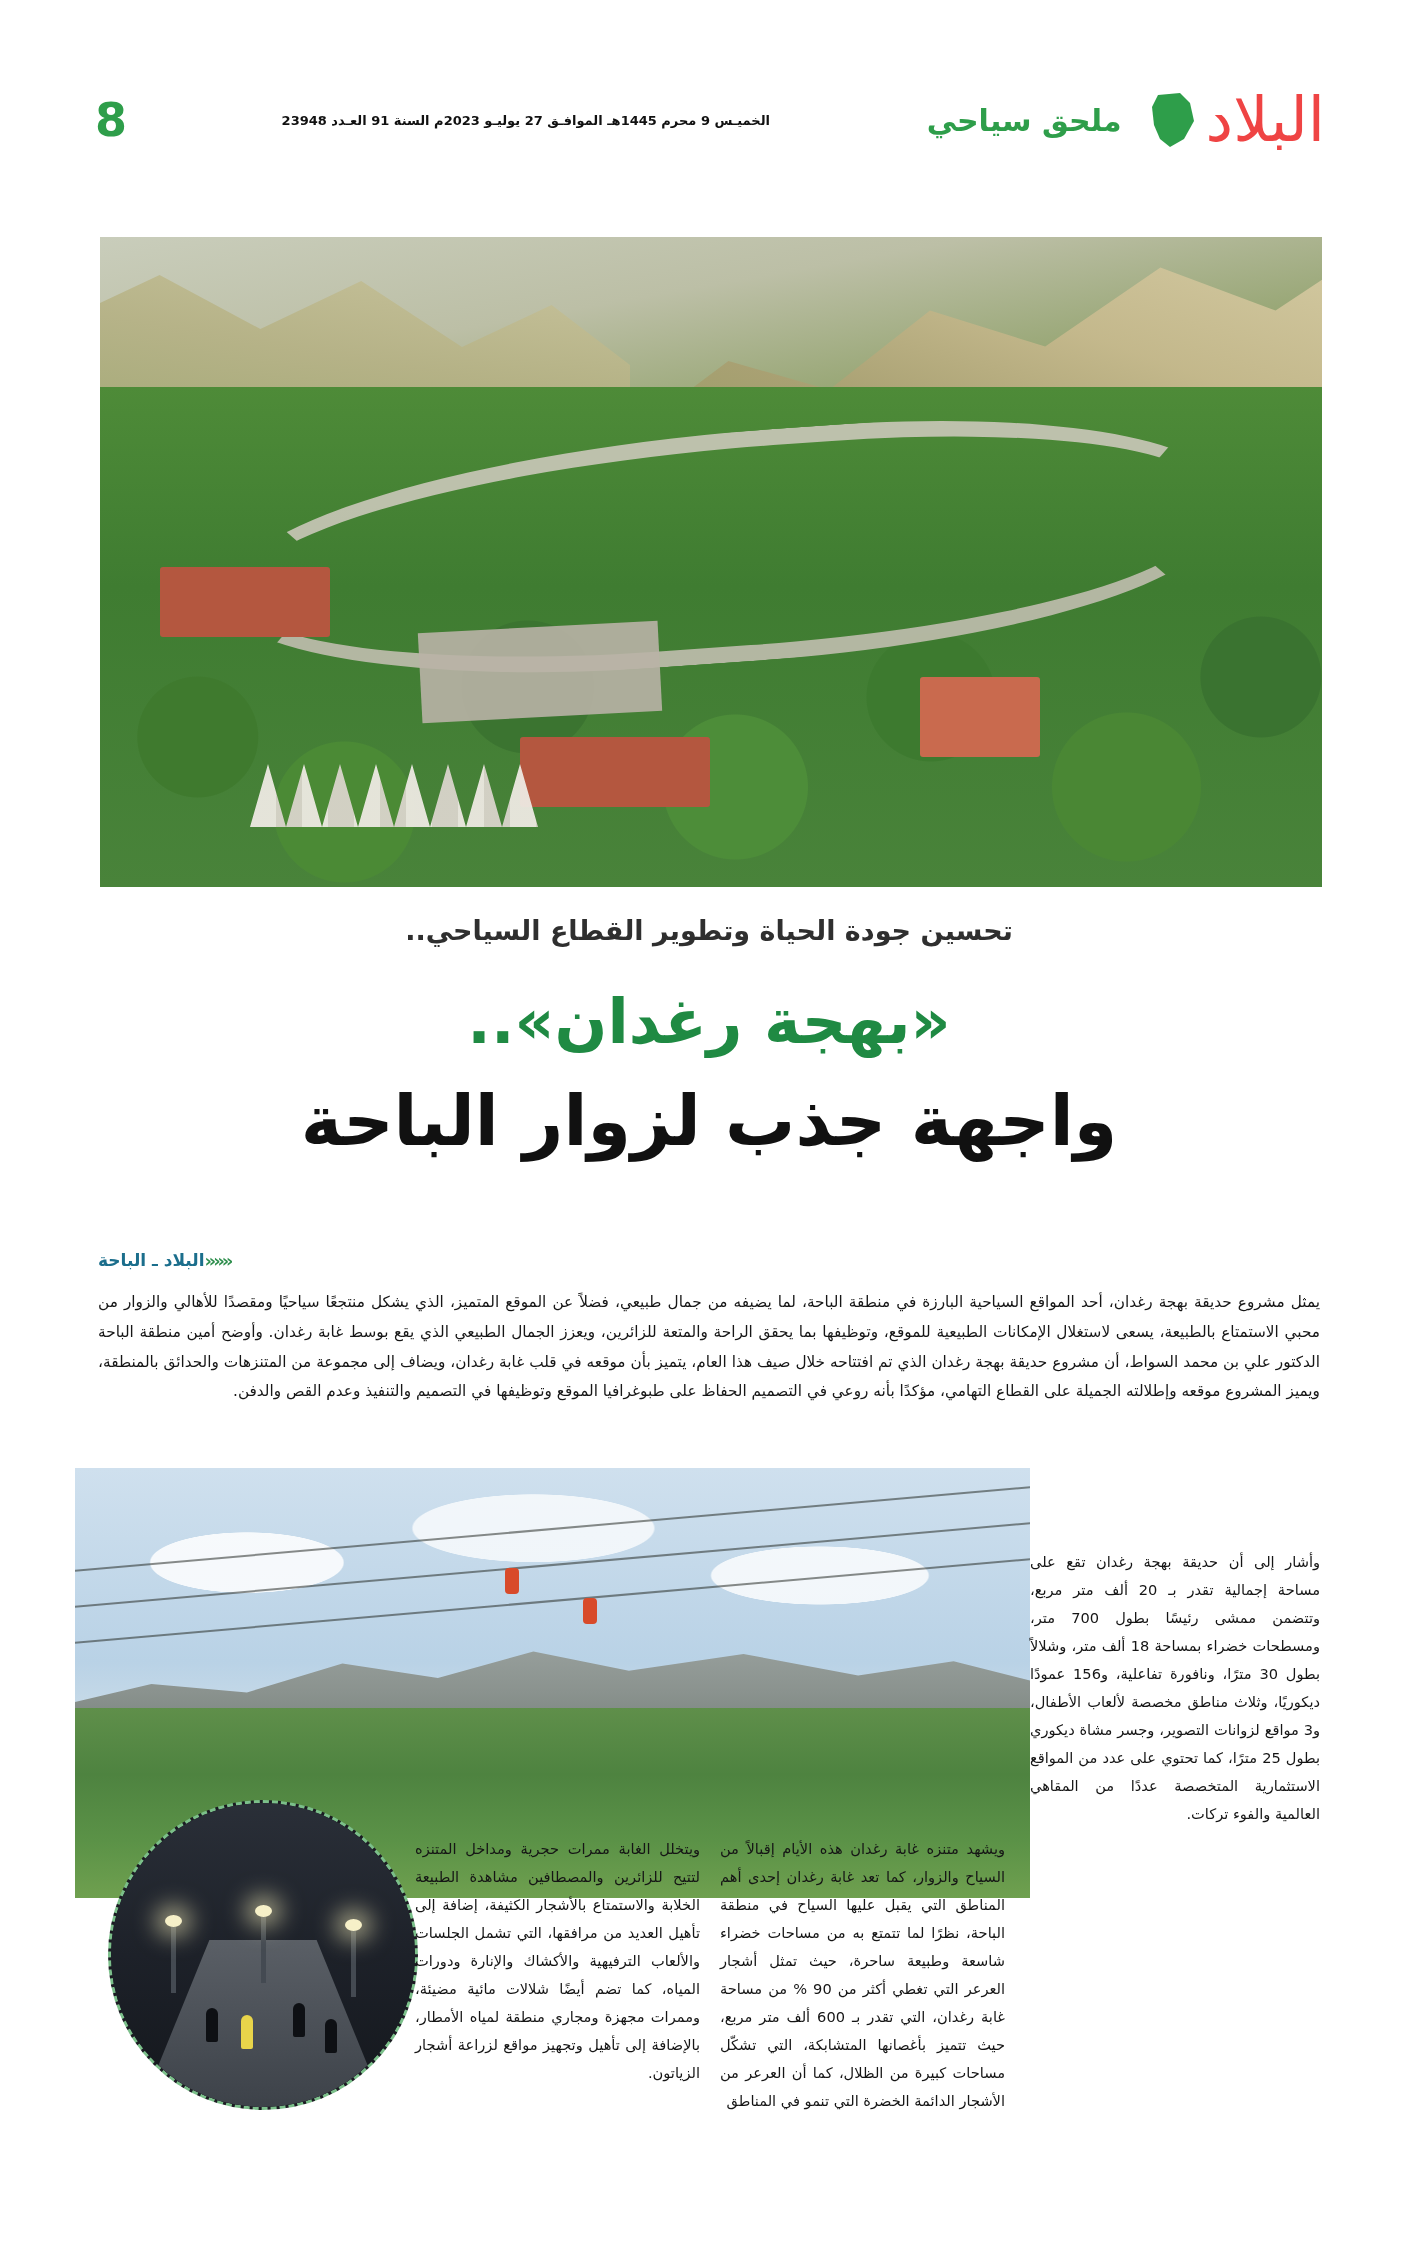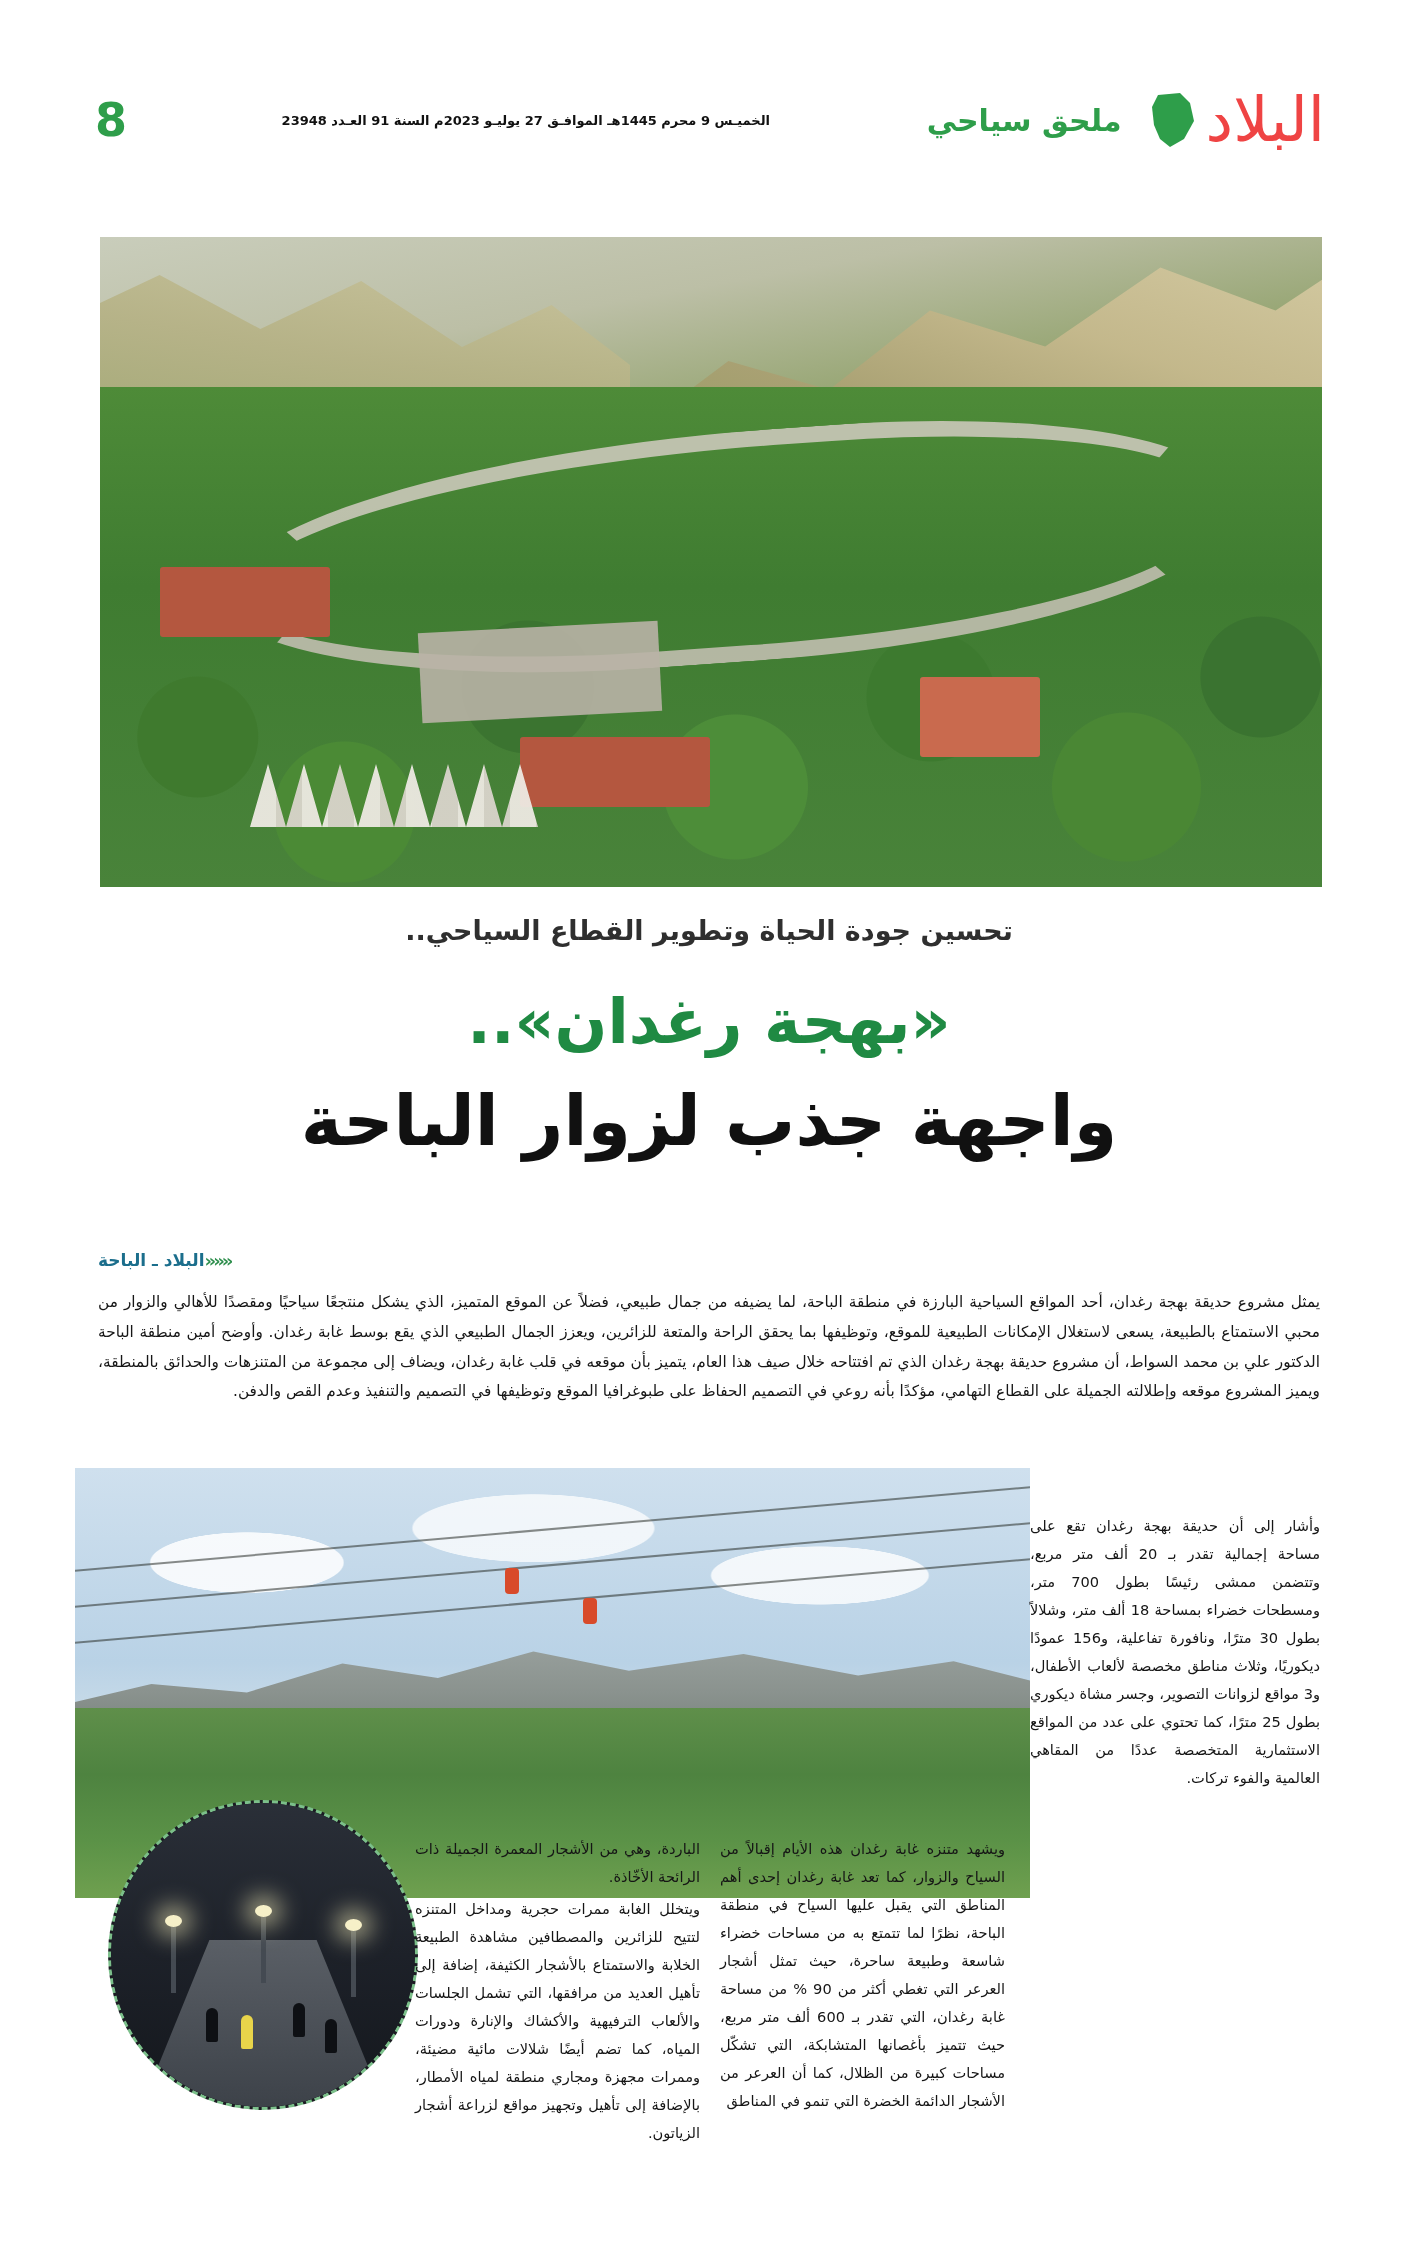--- a/index.html
+++ b/index.html
@@ -250,21 +250,21 @@
   
   .col {
     position:absolute;
     direction: rtl;
     text-align: justify;
     font-size: 14.6px;
     line-height: 1.92;
     color: #151515;
     font-family: "DejaVu Sans", sans-serif;
   }
-  .col-right { top: 1512px; right: 100px; width: 290px; }
+  .col-right { top: 1548px; right: 100px; width: 290px; }
   .col-mid   { top: 1835px; right: 415px; width: 285px; }
   .col-left  { top: 1835px; right: 720px; width: 285px; }
 
   .col p { margin: 0 0 4px 0; }
 </style>
 </head>
 <body>
 
 <div class="masthead">
   <div class="logo-block">
@@ -332,15 +332,14 @@
 
 <div class="col col-right">
   <p>وأشار إلى أن حديقة بهجة رغدان تقع على مساحة إجمالية تقدر بـ 20 ألف متر مربع، وتتضمن ممشى رئيسًا بطول 700 متر، ومسطحات خضراء بمساحة 18 ألف متر، وشلالاً بطول 30 مترًا، ونافورة تفاعلية، و156 عمودًا ديكوريًا، وثلاث مناطق مخصصة لألعاب الأطفال، و3 مواقع لزوانات التصوير، وجسر مشاة ديكوري بطول 25 مترًا، كما تحتوي على عدد من المواقع الاستثمارية المتخصصة عددًا من المقاهي العالمية والفوء تركات.</p>
 </div>
 
 <div class="col col-mid">
   <p>ويشهد متنزه غابة رغدان هذه الأيام إقبالاً من السياح والزوار، كما تعد غابة رغدان إحدى أهم المناطق التي يقبل عليها السياح في منطقة الباحة، نظرًا لما تتمتع به من مساحات خضراء شاسعة وطبيعة ساحرة، حيث تمثل أشجار العرعر التي تغطي أكثر من 90 % من مساحة غابة رغدان، التي تقدر بـ 600 ألف متر مربع، حيث تتميز بأغصانها المتشابكة، التي تشكّل مساحات كبيرة من الظلال، كما أن العرعر من الأشجار الدائمة الخضرة التي تنمو في المناطق</p>
 </div>
 
 <div class="col col-left">
-  <p>الباردة، وهي من الأشجار المعمرة الجميلة ذات الرائحة الأخّاذة.</p>
   <p>ويتخلل الغابة ممرات حجرية ومداخل المتنزه لتتيح للزائرين والمصطافين مشاهدة الطبيعة الخلابة والاستمتاع بالأشجار الكثيفة، إضافة إلى تأهيل العديد من مرافقها، التي تشمل الجلسات والألعاب الترفيهية والأكشاك والإنارة ودورات المياه، كما تضم أيضًا شلالات مائية مضيئة، وممرات مجهزة ومجاري منطقة لمياه الأمطار، بالإضافة إلى تأهيل وتجهيز مواقع لزراعة أشجار الزياتون.</p>
 </div>
 
 </body></html>

